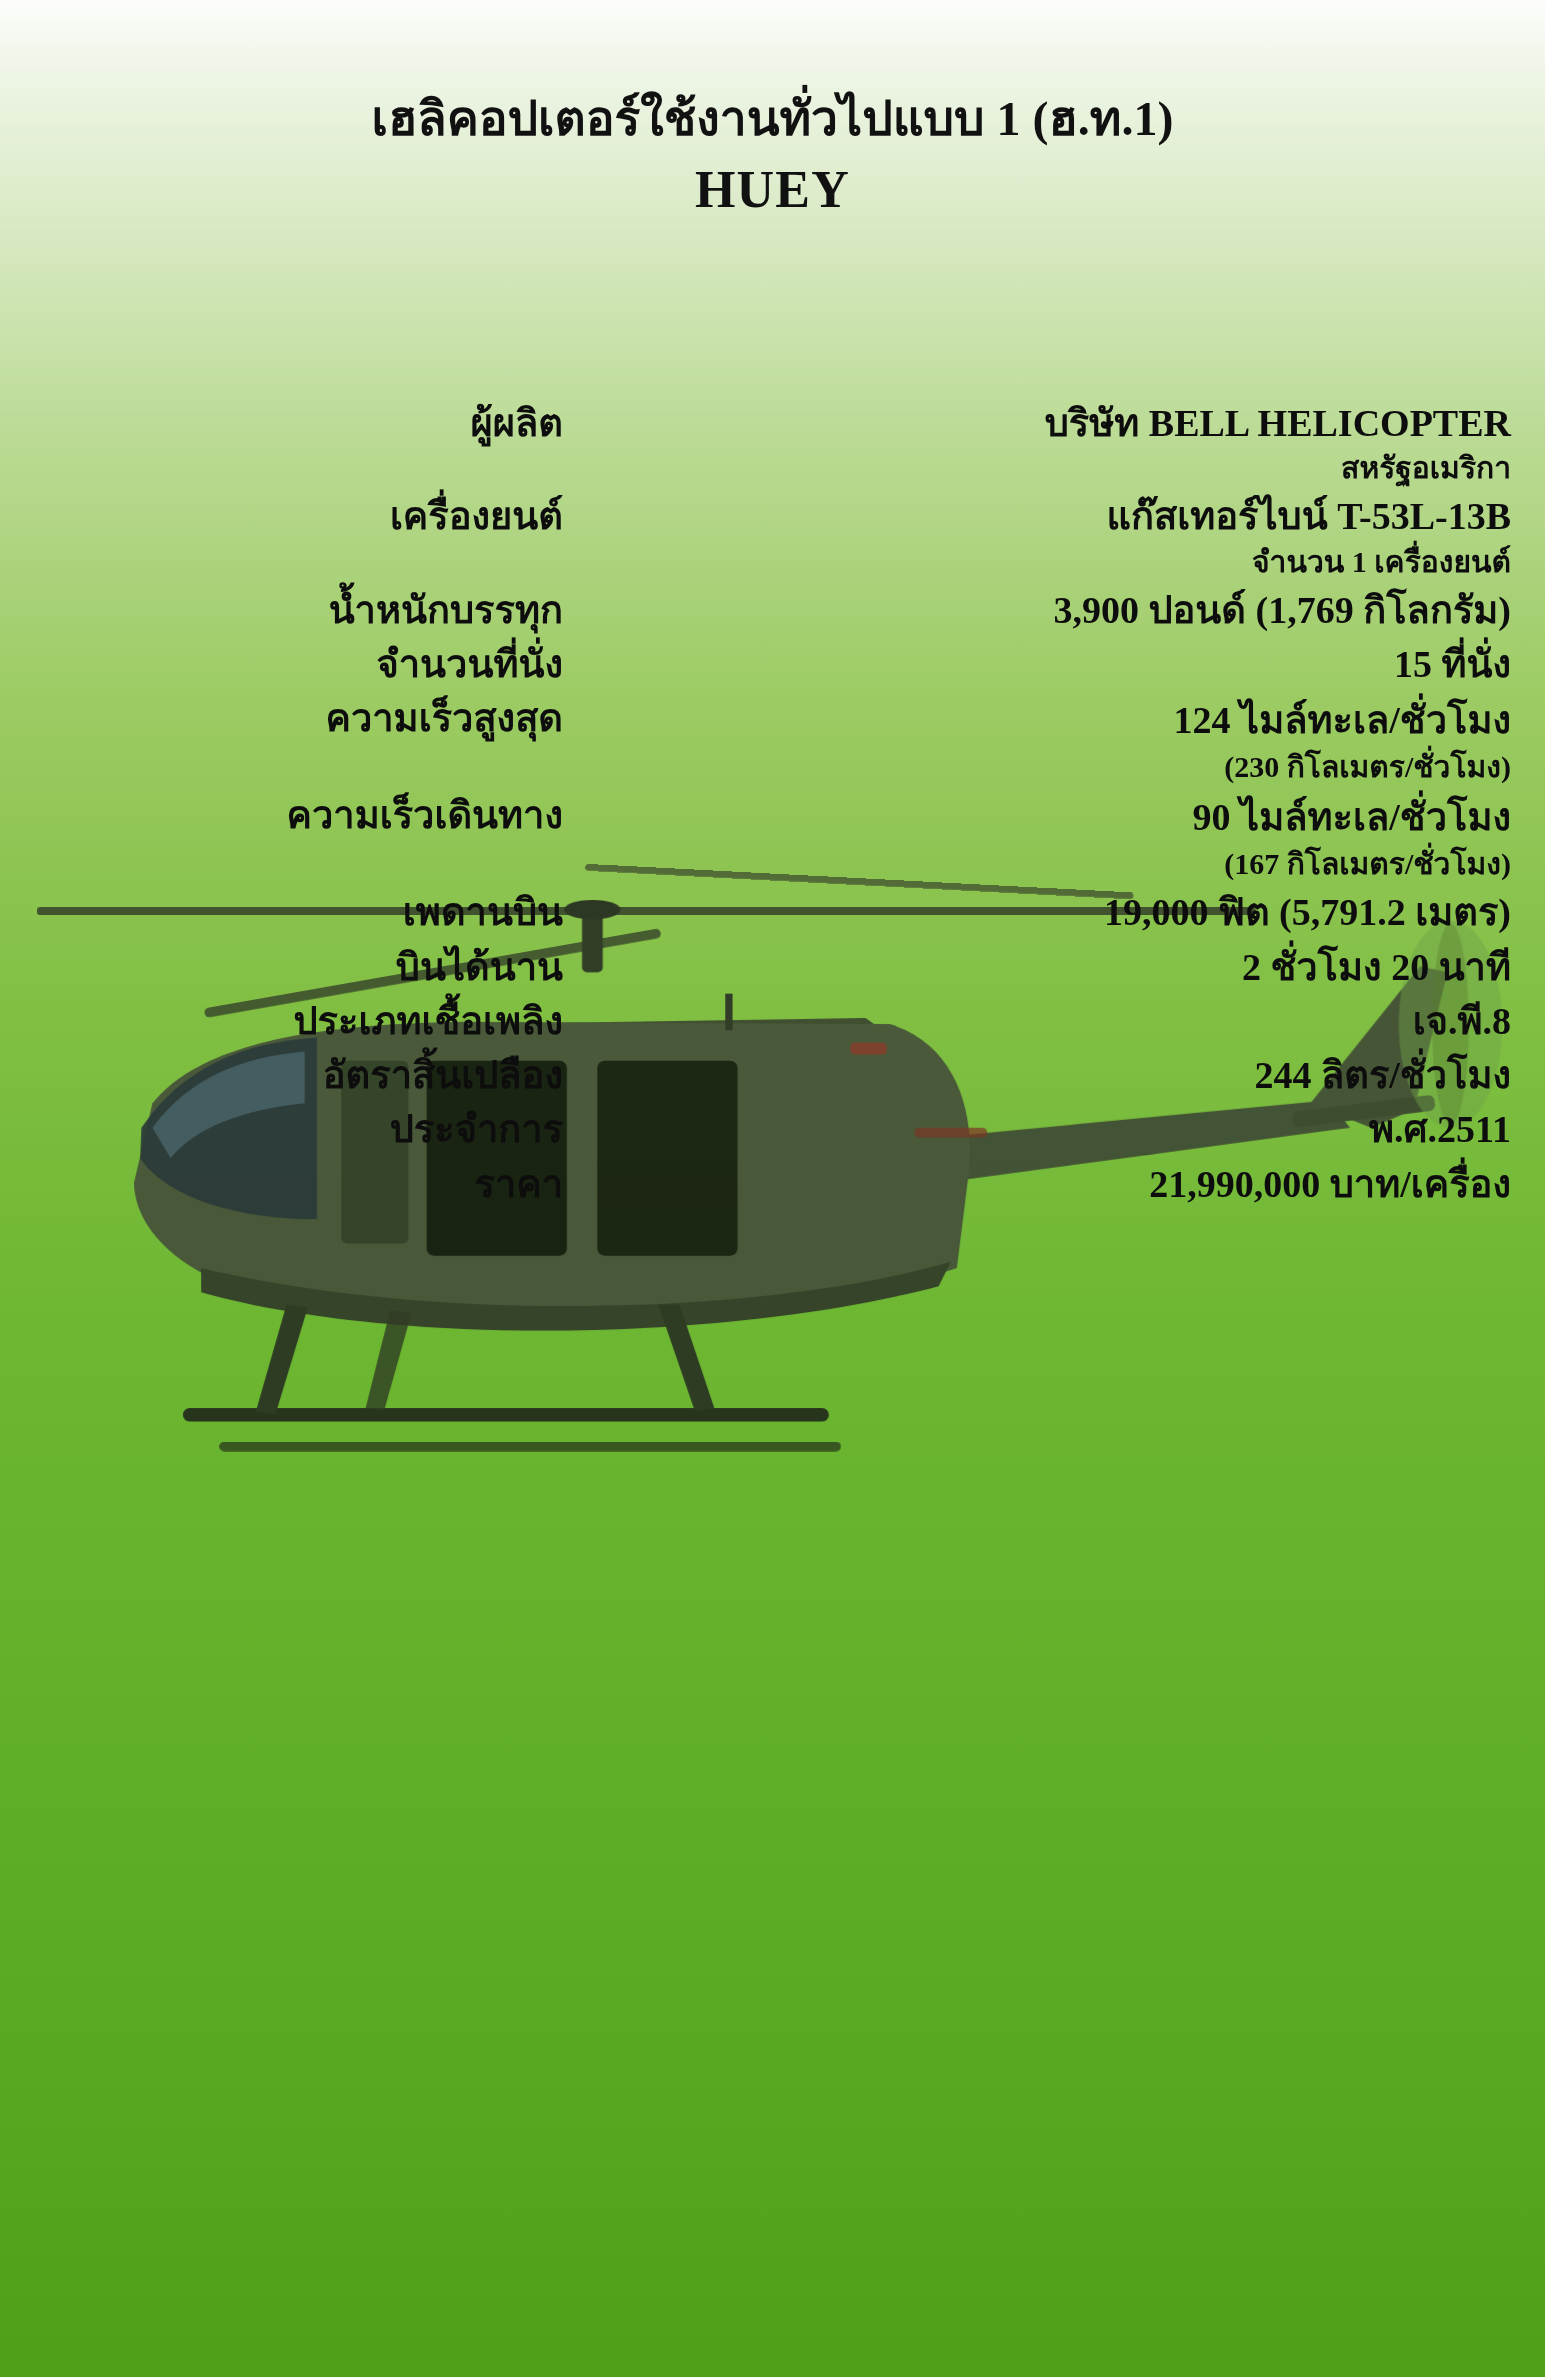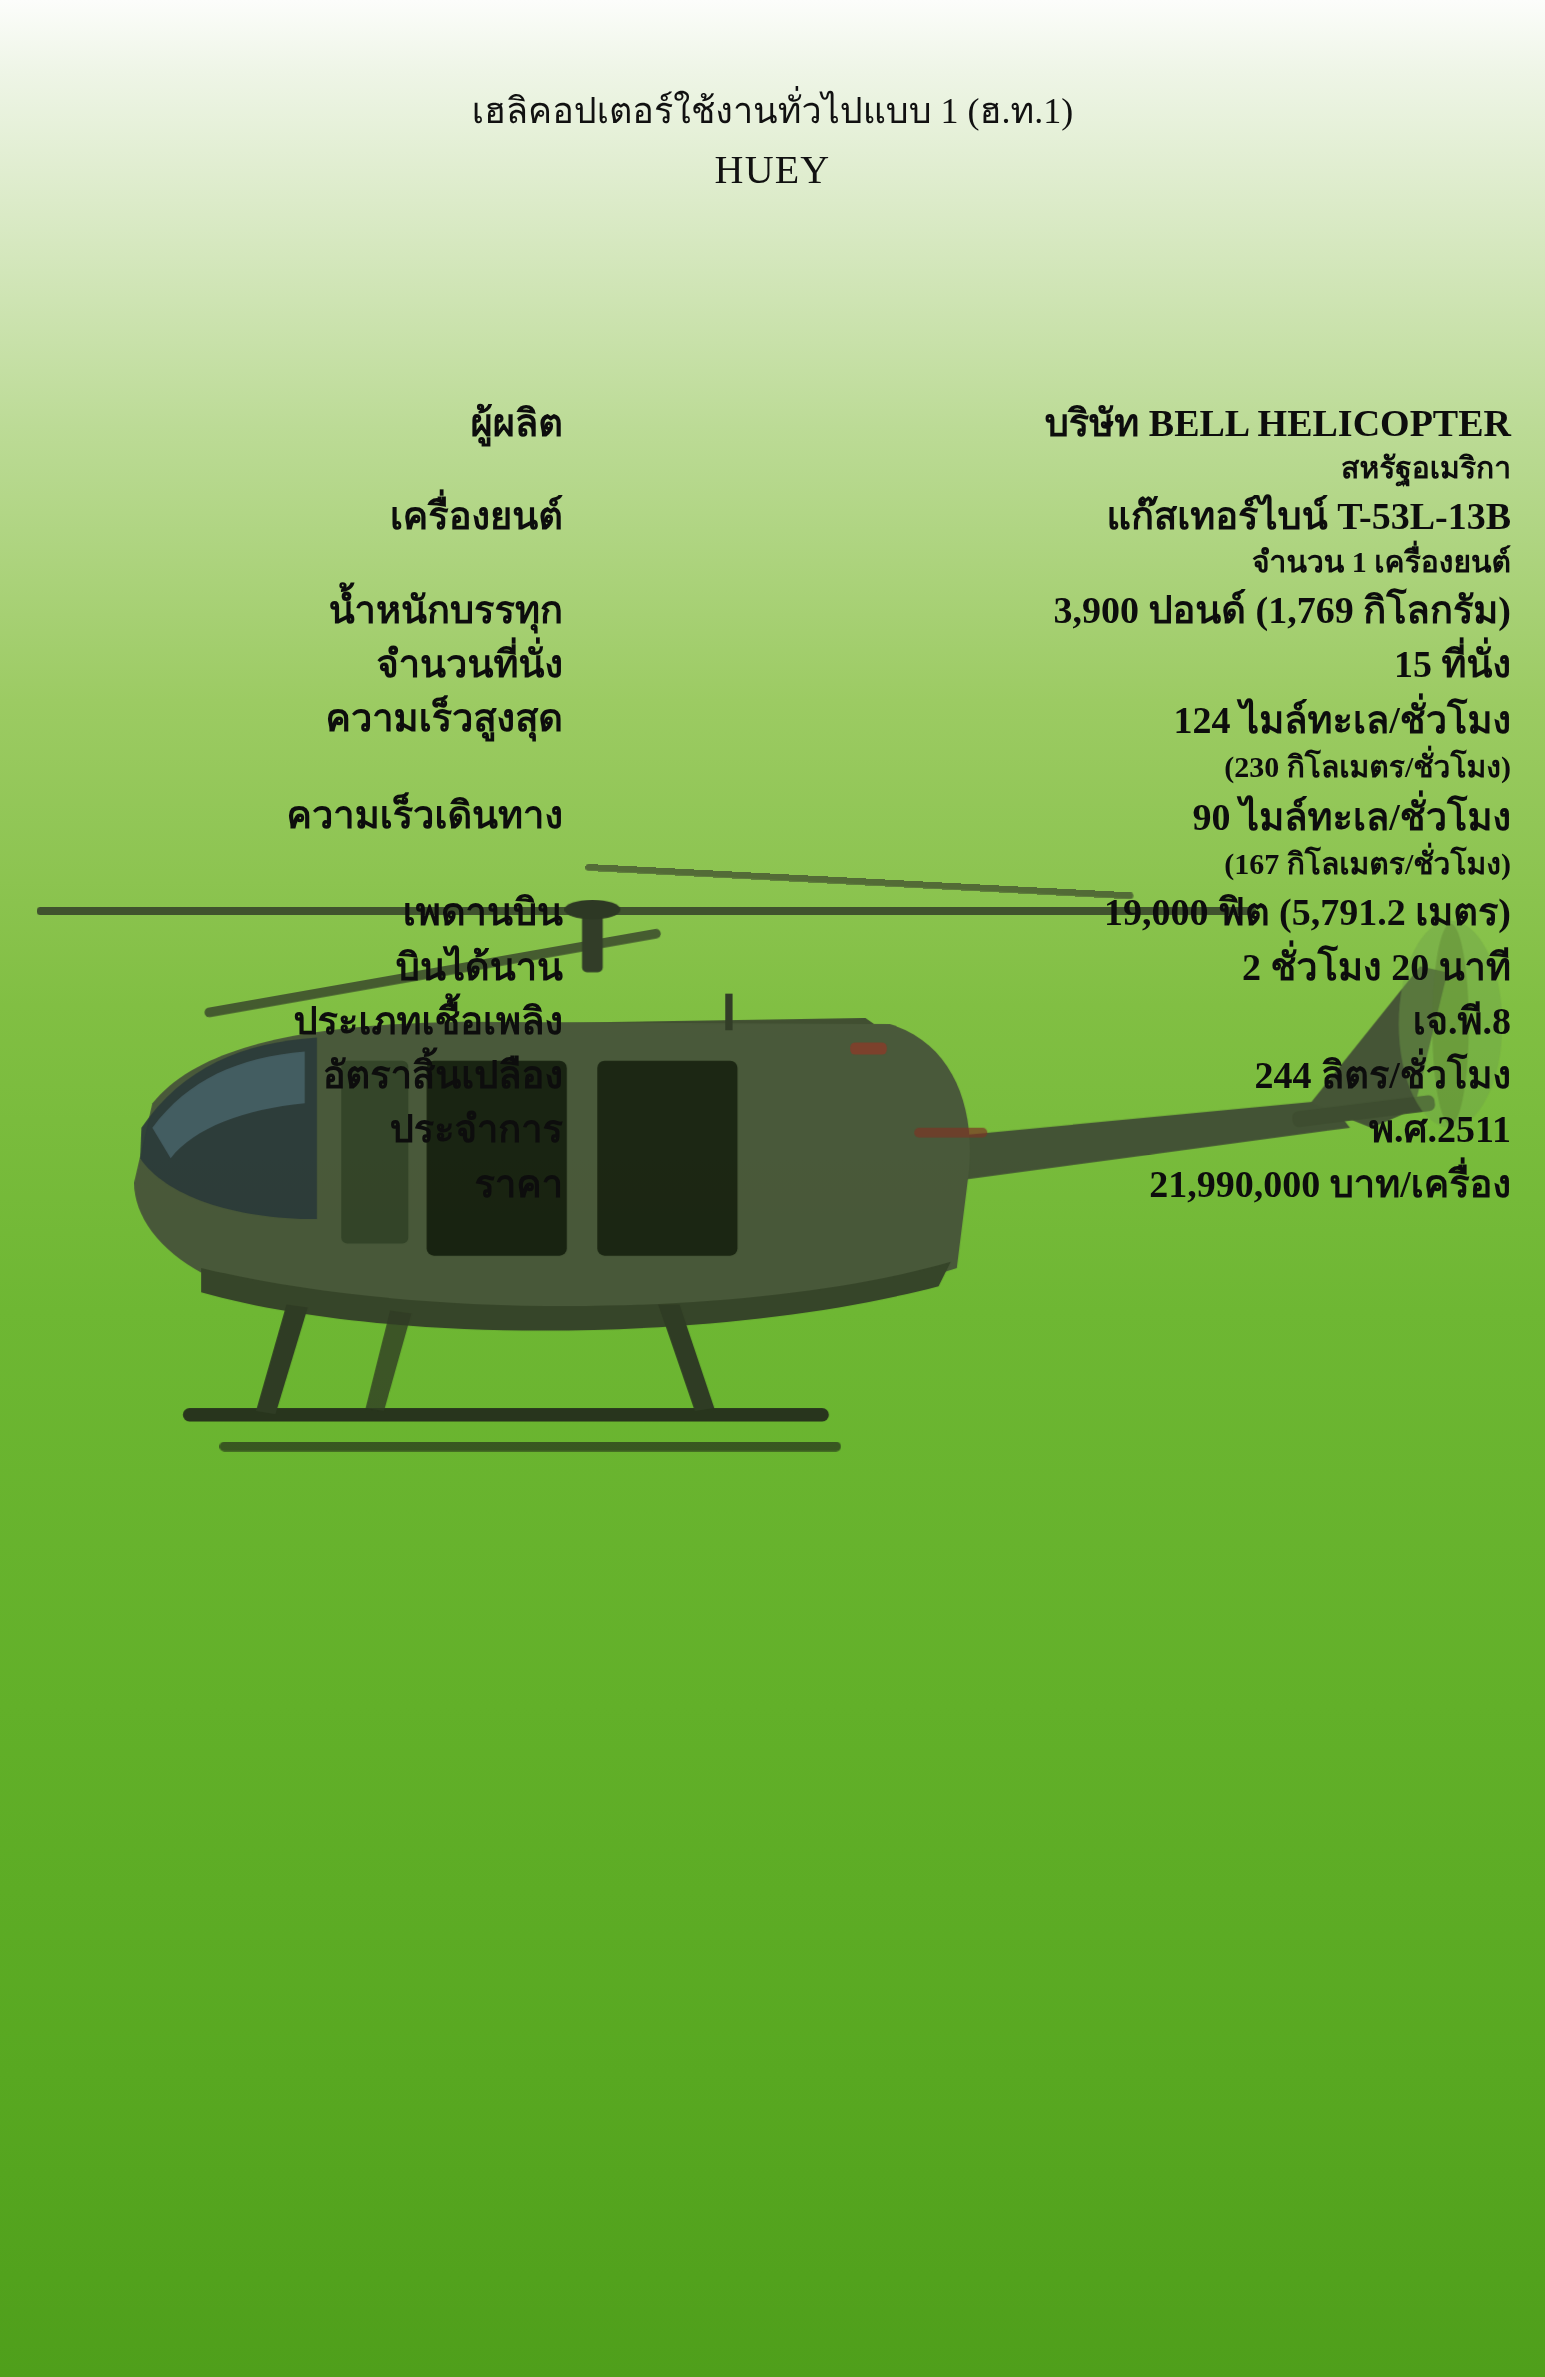--- a/index.html
+++ b/index.html
@@ -50,29 +50,29 @@
 
   
   .title-block {
     position: absolute;
     top: 91px;
     left: 0;
     width: 1545px;
     text-align: center;
   }
   .title-line1 {
-    font-size: 36px;
-    font-weight: normal;
+    font-size: 48px;
+    font-weight: bold;
     color: #111111;
     letter-spacing: 0px;
     line-height: 1.15;
   }
   .title-line2 {
-    font-size: 40px;
-    font-weight: normal;
+    font-size: 52px;
+    font-weight: bold;
     color: #111111;
     letter-spacing: 1.2px;
     margin-top: 13.4px;
   }
 
   .spec-table {
     position: absolute;
     top: 399px;
     left: 48px;
     width: 1463px;

